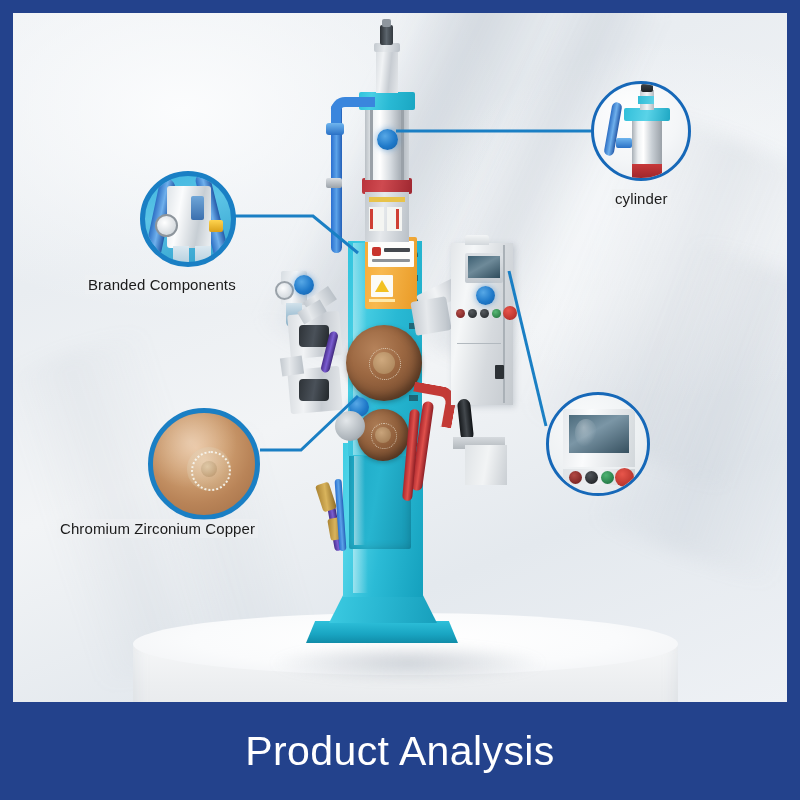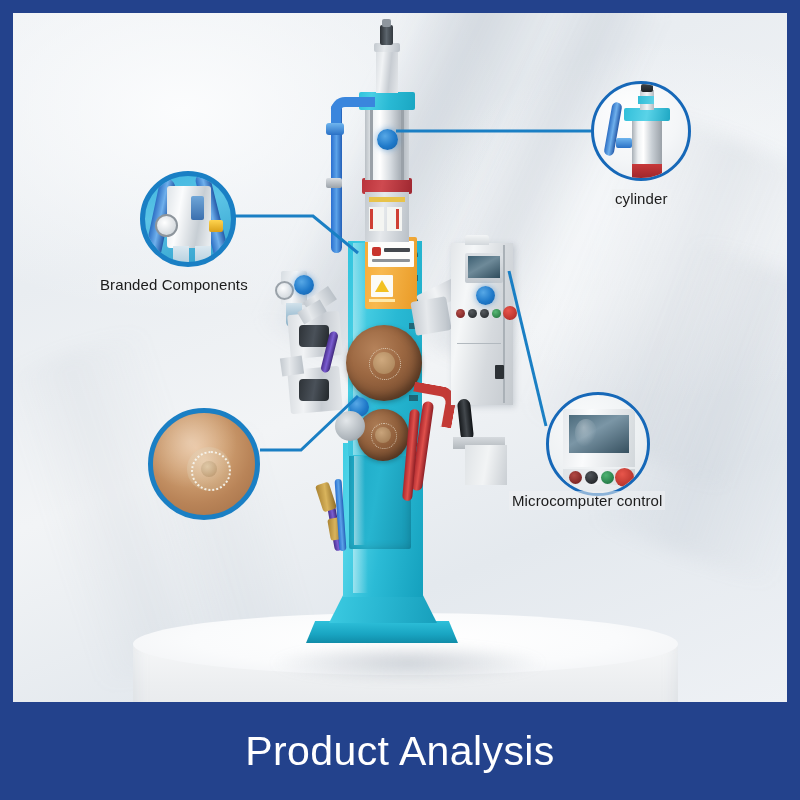--- a/index.html
+++ b/index.html
@@ -349,21 +349,21 @@
                   background:linear-gradient(180deg,#dbe8f0,#a8c6d8); border-radius:0 0 5px 5px;"></div>
       <div style="position:absolute; left:50px; top:70px; width:16px; height:24px;
                   background:linear-gradient(180deg,#dbe8f0,#a8c6d8); border-radius:0 0 5px 5px;"></div>
       <div style="position:absolute; left:10px; top:38px; width:19px; height:19px; border-radius:50%;
                   background:radial-gradient(circle at 40% 35%,#ffffff,#c5ccd2); border:2px solid #8d959c;"></div>
       <div style="position:absolute; left:46px; top:20px; width:13px; height:24px; border-radius:2px;
                   background:linear-gradient(180deg,#6fa6d8,#3b6fae);"></div>
       <div style="position:absolute; left:64px; top:44px; width:14px; height:12px; border-radius:2px;
                   background:linear-gradient(180deg,#ffd44f,#d9a019);"></div>
     </div>
-    <div class="label" style="left:84px; top:262px;text-align:center;">Branded Components</div>
+    <div class="label" style="left:72px; top:262px;text-align:center;">Branded Components</div>
 
     <div class="callout ring-thin" style="left:578px; top:68px; width:100px; height:100px;
                 background:radial-gradient(circle at 40% 30%, #ffffff 0%, #f4f6f8 55%, #e4e8ec 100%);">
       <div style="position:absolute; left:38px; top:34px; width:30px; height:56px;
                   background:linear-gradient(90deg,#a9b0b7 0%,#eef1f3 20%,#ffffff 38%,#c9cfd5 66%,#9aa1a8 100%);"></div>
       <div style="position:absolute; left:38px; top:80px; width:30px; height:20px;
                   background:linear-gradient(180deg,#c8383a,#8e1f26);"></div>
       <div style="position:absolute; left:30px; top:24px; width:46px; height:13px; border-radius:2px;
                   background:linear-gradient(100deg,#31bfda,#5ad3e8,#1ea7c3);"></div>
       <div style="position:absolute; left:46px; top:6px; width:14px; height:20px;
@@ -383,41 +383,41 @@
                 background:radial-gradient(circle at 42% 34%, #e4b98f 0%, #cf9f71 32%, #b98458 62%, #a06d45 100%);">
       <div style="position:absolute; left:34px; top:34px; width:44px; height:44px; border-radius:50%;
                   background:radial-gradient(circle at 40% 35%, #e9cfae 0%, #d4b189 55%, #bd936a 100%); opacity:.75;"></div>
       <div style="position:absolute; left:38px; top:38px; width:36px; height:36px; border-radius:50%;
                   border:2px dotted #f3efe4;"></div>
       <div style="position:absolute; left:48px; top:48px; width:16px; height:16px; border-radius:50%;
                   background:radial-gradient(circle at 40% 35%,#dcc29c,#b58f64);"></div>
       <div style="position:absolute; left:0; top:0; width:100%; height:100%;
                   background:radial-gradient(circle at 36% 28%, rgba(255,255,255,.30) 0%, rgba(255,255,255,0) 48%);"></div>
     </div>
+    <div class="label" style="left:44px; top:506px;">Chromium Zirconium Copper</div>
 
     <div class="callout ring-thin" style="left:533px; top:379px; width:104px; height:104px;
                 background:radial-gradient(circle at 40% 30%, #fbfcfd 0%, #eef1f3 55%, #dfe3e7 100%);">
       <div style="position:absolute; left:14px; top:14px; width:72px; height:58px;
                   background:linear-gradient(100deg,#e7eaed,#fafbfc 35%,#d2d7db);"></div>
       <div style="position:absolute; left:20px; top:20px; width:60px; height:38px;
                   background:linear-gradient(150deg,#4c6b7c 0%,#7b96a6 42%,#36505f 100%);"></div>
       <div style="position:absolute; left:26px; top:24px; width:22px; height:28px; border-radius:50%;
                   background:radial-gradient(ellipse at 40% 30%, rgba(255,255,255,.35), rgba(255,255,255,0) 70%);"></div>
       <div style="position:absolute; left:14px; top:74px; width:72px; height:16px;
                   background:linear-gradient(100deg,#dfe3e6,#f0f2f4,#cbd0d4);"></div>
       <div style="position:absolute; left:20px; top:76px; width:13px; height:13px; border-radius:50%;
                   background:radial-gradient(circle at 38% 32%,#b24a44,#6b1a1b);"></div>
       <div style="position:absolute; left:36px; top:76px; width:13px; height:13px; border-radius:50%;
                   background:radial-gradient(circle at 38% 32%,#50555a,#17191c);"></div>
       <div style="position:absolute; left:52px; top:76px; width:13px; height:13px; border-radius:50%;
                   background:radial-gradient(circle at 38% 32%,#4fb372,#17683a);"></div>
       <div style="position:absolute; left:66px; top:73px; width:19px; height:19px; border-radius:50%;
                   background:radial-gradient(circle at 38% 32%,#e8564b,#a32620);"></div>
     </div>
-    <div class="label" style="left:496px; top:478px;">Microcomputer control</div>
 
   </div>
 
   <div id="banner">
     <div id="banner-title">Product Analysis</div>
   </div>
 
 </div>
 
 </body></html>

